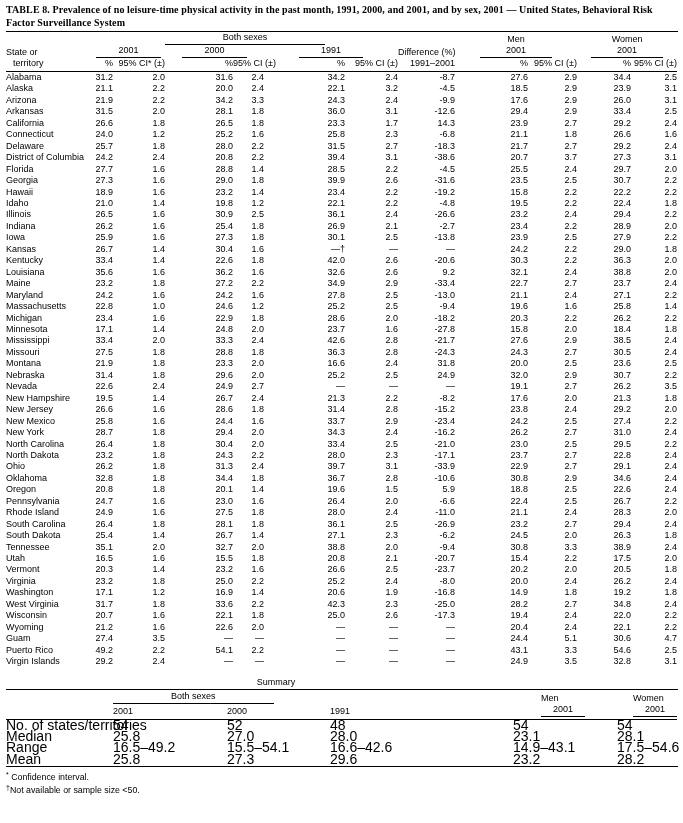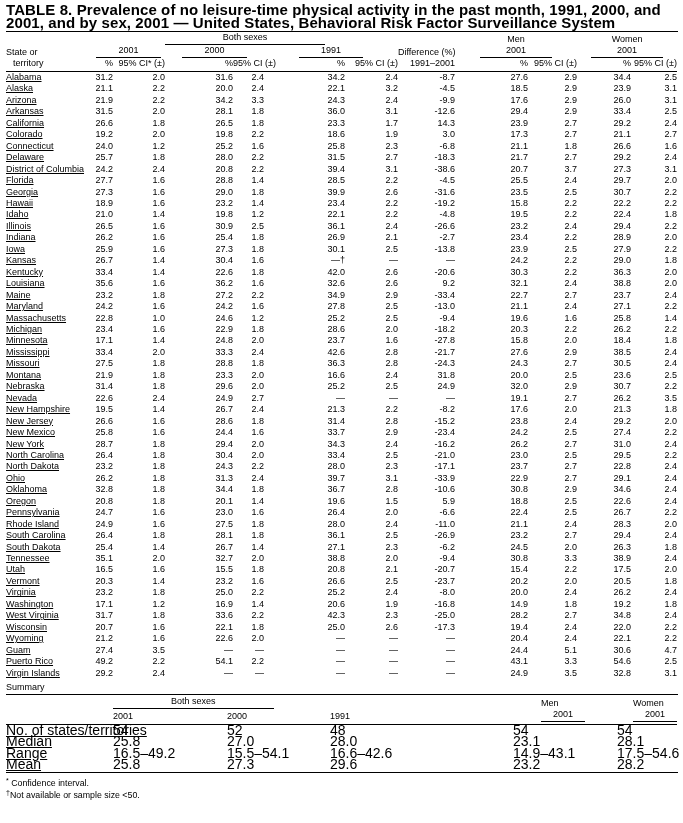--- a/index.html
+++ b/index.html
@@ -1,39 +1,39 @@
 <!DOCTYPE html>
 <html><head>
 <meta charset="utf-8">
 <style>
   html,body{margin:0;padding:0;background:#fff;}
   body{width:683px;height:823px;overflow:hidden;color:#000;
        font-family:"Liberation Sans","DejaVu Sans",sans-serif;font-size:9px;}
   .page{padding:3px 5px 0 6px;}
-  .title{font-weight:bold;font-size:15px;line-height:13px;letter-spacing:.1px;}
+  .title{font-weight:bold;font-size:10px;line-height:13px;letter-spacing:.1px;font-family:Liberation Serif, serif;}
   .rule-thin{border-top:1.2px solid #000;margin-top:2px;}
   table{border-collapse:collapse;table-layout:fixed;}
   th,td{padding:0;font-weight:normal;vertical-align:bottom;white-space:nowrap;overflow:visible;}
 
   
   #main-table{width:671px;}
   #main-table td{line-height:11.45px;font-size:9px;}
   #main-table th{font-size:9px;line-height:11px;}
   tr.h3 th{border-bottom:1.8px solid #000;padding-bottom:2px;}
-  .c-st{text-align:left;text-decoration:underline;}
+  .c-st{text-align:left;}
   .c-n{text-align:right;}
   th.hl{text-align:left;}
   th.hr{text-align:right;}
   th.hc{text-align:center;}
   .u span{display:inline-block;border-bottom:1.3px solid #000;padding:0 22px 1px 22px;}
   .u-wide span{display:inline-block;border-bottom:1.3px solid #000;padding:0 58px 1px 58px;text-align:right;}
   .u-mw span{display:inline-block;border-bottom:1.3px solid #000;padding:0 26px 1px 26px;}
 
   
-  .summary-title{text-align:left;width:540px;line-height:12px;margin-top:2px;}
+  .summary-title{text-align:center;width:540px;line-height:12px;margin-top:8px;}
   .rule-thick{border-top:1.8px solid #000;margin-top:1px;}
   #summary-table{width:671px;margin-top:1px;}
   #summary-table td{line-height:11.4px;font-size:14px;text-align:left;}
   #summary-table th{font-size:9px;line-height:11px;text-align:left;}
   tr.s2 th{border-bottom:1.8px solid #000;padding-bottom:2px;}
   .pad-men{padding-left:28px;}
   .pad-women{padding-left:16px;}
   .bs-center{text-align:center;}
 
   .footnotes{margin-top:3px;font-size:8.8px;line-height:10.5px;}
@@ -159,34 +159,20 @@
           <td class="c-n">1.8</td>
           <td class="c-n">23.3</td>
           <td class="c-n">1.7</td>
           <td class="c-n">14.3</td>
           <td class="c-n">23.9</td>
           <td class="c-n">2.7</td>
           <td class="c-n">29.2</td>
           <td class="c-n">2.4</td>
         </tr>
         <tr>
-          <td class="c-st">Colorado</td>
-          <td class="c-n">19.2</td>
-          <td class="c-n">2.0</td>
-          <td class="c-n">19.8</td>
-          <td class="c-n">2.2</td>
-          <td class="c-n">18.6</td>
-          <td class="c-n">1.9</td>
-          <td class="c-n">3.0</td>
-          <td class="c-n">17.3</td>
-          <td class="c-n">2.7</td>
-          <td class="c-n">21.1</td>
-          <td class="c-n">2.7</td>
-        </tr>
-        <tr>
           <td class="c-st">Connecticut</td>
           <td class="c-n">24.0</td>
           <td class="c-n">1.2</td>
           <td class="c-n">25.2</td>
           <td class="c-n">1.6</td>
           <td class="c-n">25.8</td>
           <td class="c-n">2.3</td>
           <td class="c-n">-6.8</td>
           <td class="c-n">21.1</td>
           <td class="c-n">1.8</td>

